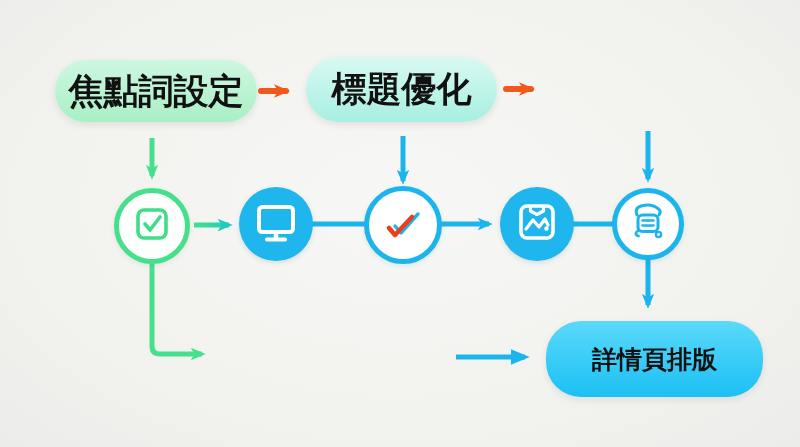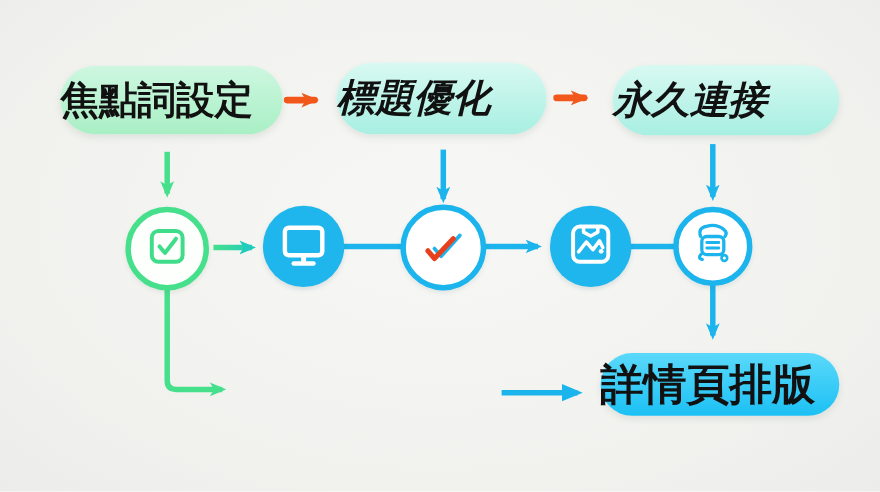--- a/index.html
+++ b/index.html
@@ -4,33 +4,33 @@
 <style>
   html,body{margin:0;padding:0;}
   body{font-family:"Liberation Sans","DejaVu Sans",sans-serif;}
   #canvas{
     position:relative;width:800px;height:447px;overflow:hidden;
     background:radial-gradient(ellipse at 50% 45%, #f7f8f5 0%, #f1f2ee 70%, #ecedea 100%);
   }
   #connectors{position:absolute;left:0;top:0;width:800px;height:447px;z-index:0;}
   .pill{
     position:absolute;z-index:2;box-sizing:border-box;
-    display:flex;align-items:center;justify-content:flex-start;
+    display:flex;align-items:center;justify-content:center;
     font-weight:bold;color:#111;
     box-shadow:0 3px 7px rgba(70,90,80,.12);
     white-space:nowrap;
   }
   .mint{background:linear-gradient(180deg,#cdf7e0 0%,#a9efc5 100%);}
-  .aqua{background:linear-gradient(180deg,#d8f9f2 0%,#a8efe2 100%);font-style:italic;}
+  .aqua{background:linear-gradient(180deg,#d8f9f2 0%,#a8efe2 100%);}
   .bluefill{background:linear-gradient(180deg,#5ad9fa 0%,#1cc0f4 100%);}
   .pill-focus   {left:55px; top:60px; width:202px;height:62px;border-radius:32px;font-size:35px;}
   .pill-title   {left:306px;top:57px; width:191px;height:65px;border-radius:33px;font-size:35px;}
   .pill-perma   {left:557px;top:59px; width:206px;height:64px;border-radius:32px;font-size:35px;}
   .pill-phogo   {left:219px;top:324px;width:233px;height:65px;border-radius:33px;font-size:32px;letter-spacing:1px;}
-  .pill-detail  {left:546px;top:321px;width:217px;height:57px;border-radius:35px;font-size:39px;}
+  .pill-detail  {left:546px;top:321px;width:217px;height:76px;border-radius:35px;font-size:25px;}
   .circle{
     position:absolute;z-index:2;box-sizing:border-box;border-radius:50%;
     display:flex;align-items:center;justify-content:center;
   }
   .c-checkbox{left:114px;top:188px;width:76px;height:76px;background:#fdfffd;border:5px solid #46e08c;box-shadow:0 2px 5px rgba(70,90,80,.10);}
   .c-monitor {left:239px;top:187px;width:74px;height:74px;background:#1eb6ec;box-shadow:0 2px 5px rgba(40,90,110,.15);}
   .c-check   {left:364px;top:186px;width:78px;height:78px;background:#ffffff;border:5px solid #1cb4ec;box-shadow:0 2px 5px rgba(40,90,110,.12);}
   .c-photo   {left:500px;top:187px;width:74px;height:74px;background:#1eb6ec;box-shadow:0 2px 5px rgba(40,90,110,.15);}
   .c-robot   {left:612px;top:188px;width:72px;height:72px;background:#ffffff;border:5px solid #1cb4ec;box-shadow:0 2px 5px rgba(40,90,110,.12);}
 </style>
@@ -78,23 +78,20 @@
     <path d="M648 258 V305" stroke="#1cb4ec" stroke-width="5" fill="none" marker-end="url(#ah-blue)"></path>
     <path d="M456 357 H525" stroke="#1cb4ec" stroke-width="5" fill="none" marker-end="url(#ah-blue-solid)"></path>
   </svg>
 
   <div class="pill mint pill-focus">
     <span>焦點詞設定</span>
   </div>
   <div class="pill aqua pill-title">
     <span>標題優化</span>
   </div>
-  <div class="pill aqua pill-perma">
-    <span>永久連接</span>
-  </div>
 
   <div class="circle c-checkbox">
     <span>
       <svg width="46" height="46" viewBox="-23 -23 46 46">
         <rect x="-14" y="-14" width="28" height="28" rx="6" fill="none" stroke="#3fdc89" stroke-width="3.6"></rect>
         <path d="M -7 0 L -2 6 L 8 -7" fill="none" stroke="#3fdc89" stroke-width="3.6" stroke-linecap="round" stroke-linejoin="round"></path>
       </svg>
     </span>
   </div>
 

